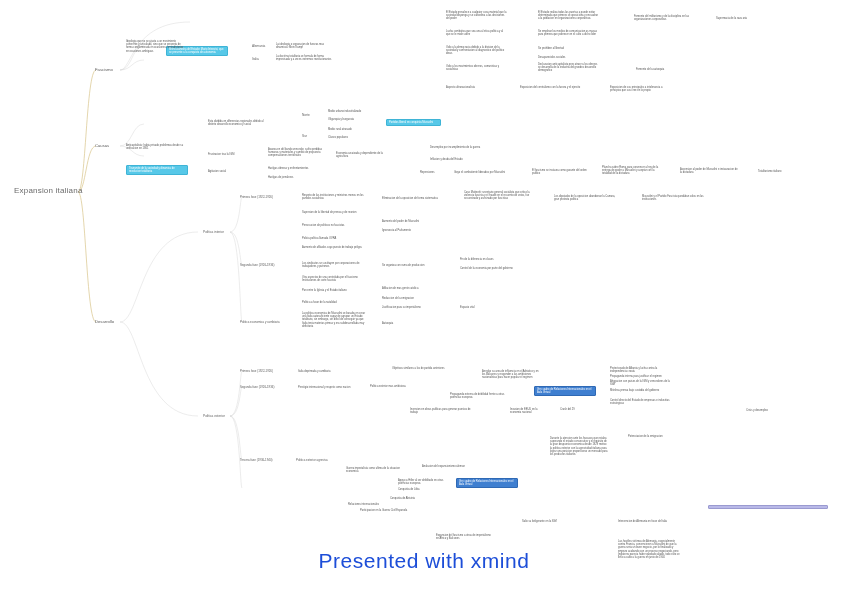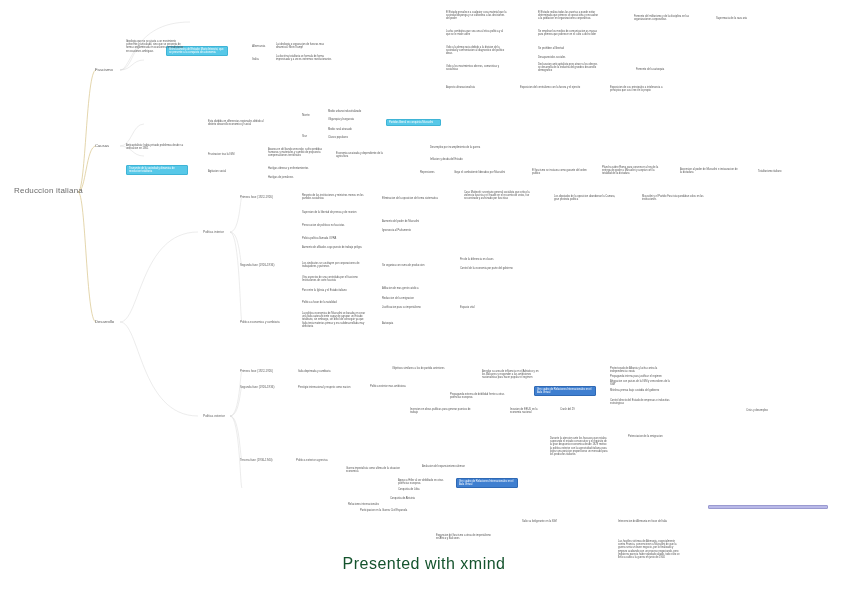--- a/index.html
+++ b/index.html
@@ -42,22 +42,22 @@
   }
   .lvl3{
     position:absolute;
     font-size:2.9px;
     color:#606060;
   }
   .footer{
     position:absolute;
     left:0;right:0;bottom:22px;
     text-align:center;
-    font-size:16px;
-    color:#14532d;
+    font-size:21px;
+    color:#1d4ed8;
     letter-spacing:0.5px;
   }
   svg.wires{position:absolute;left:0;top:0;width:848px;height:595px;pointer-events:none;}
   svg.wires path{fill:none;stroke:#cfcfcf;stroke-width:0.4px;}
   svg.wires path.trunk{stroke:#d9c48a;stroke-width:0.7px;}
 </style>
 </head>
 <body>
 
 <div id="canvas">
@@ -75,21 +75,21 @@
     <path d="M 120 322 C 140 322 140 416 198 416"></path>
     <path d="M 230 232 C 240 232 240 197 242 197"></path>
     <path d="M 230 232 C 240 232 240 265 242 265"></path>
     <path d="M 230 232 C 240 232 240 322 242 322"></path>
     <path d="M 230 416 C 240 416 240 371 242 371"></path>
     <path d="M 230 416 C 240 416 240 387 242 387"></path>
     <path d="M 230 416 C 240 416 240 460 242 460"></path>
     <path d="M 230 416 C 240 416 240 488 242 488"></path>
   </svg>
 
-  <div class="root" style="left:14px;top:186px;">Reduccion italiana</div>
+  <div class="root" style="left:14px;top:186px;">Expansion italiana</div>
 
   <div class="lvl1" style="left:95px;top:67px;">Fascismo</div>
   <div class="lvl1" style="left:95px;top:143px;">Causas</div>
   <div class="lvl1" style="left:95px;top:319px;">Desarrollo</div>
 
   <div class="lvl2" style="left:252px;top:44px;">Alemania</div>
   <div class="lvl2" style="left:252px;top:57px;">Italia</div>
   <div class="lvl2" style="left:302px;top:113px;">Norte</div>
   <div class="lvl2" style="left:302px;top:134px;">Sur</div>
   <div class="lvl2" style="left:203px;top:230px;">Politica interior</div>

